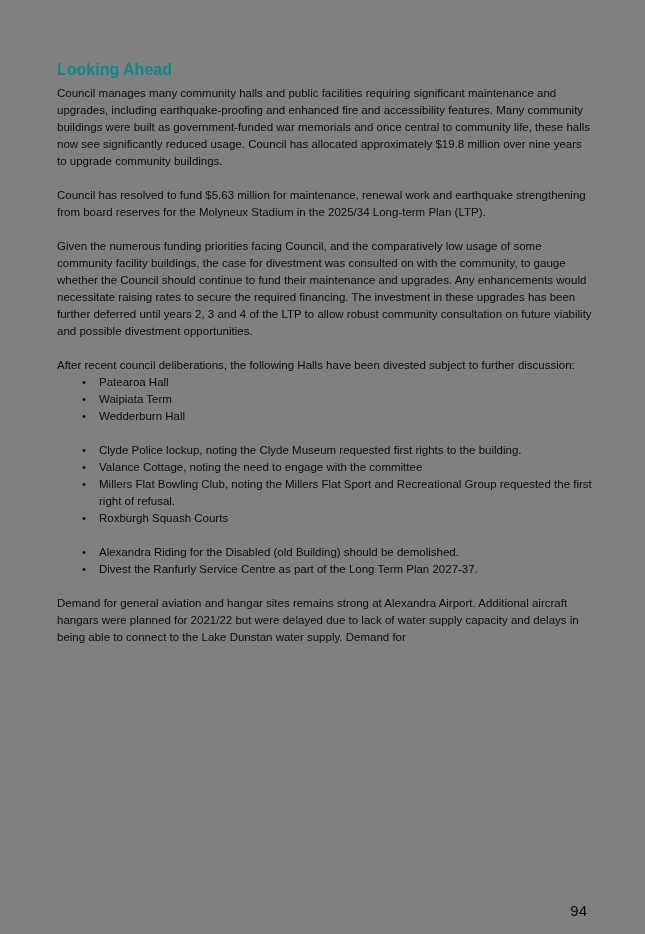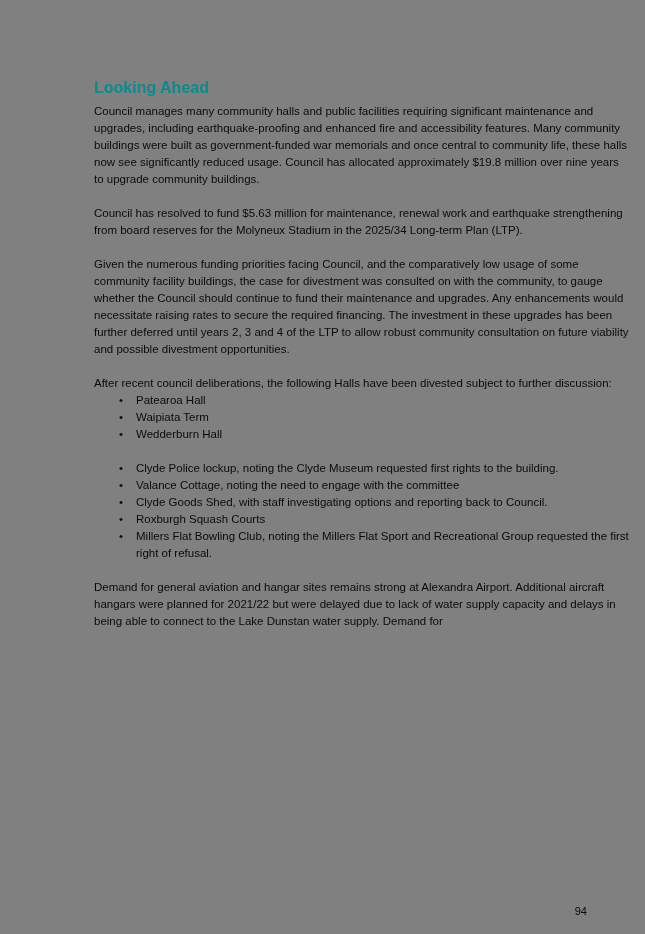--- a/index.html
+++ b/index.html
@@ -11,25 +11,24 @@
     height: 934px;
     background: #808080;
     font-family: "Liberation Sans", "DejaVu Sans", sans-serif;
     color: #0a0a0a;
     position: relative;
     overflow: hidden;
   }
   .content {
     position: absolute;
     left: 57px;
-    top: 78px;
+    top: 60px;
     width: 536px;
     font-size: 11.5px;
     line-height: 17px;
-    margin-left: 37px;
   }
   .heading {
     font-size: 16px;
     line-height: 19px;
     font-weight: bold;
     color: #0d8a8c;
     margin: 0 0 6px 0;
   }
   .para {
     margin: 0 0 17px 0;
@@ -49,21 +48,21 @@
   .bullet-item::before {
     content: "\2022";
     position: absolute;
     left: 25px;
     top: 0;
   }
   .page-number {
     position: absolute;
     right: 58px;
     bottom: 16px;
-    font-size: 11px;
+    font-size: 15px;
     line-height: 14px;
     color: #0a0a0a;
   }
 </style>
 </head>
 <body>
 
 <div class="content">
 
   <h1 class="heading">Looking Ahead</h1>
@@ -78,23 +77,26 @@
   <p class="para intro">After recent council deliberations, the following Halls have been divested subject to further discussion:</p>
   <ul class="bullet-list">
     <li class="bullet-item">Patearoa Hall</li>
     <li class="bullet-item">Waipiata Term</li>
     <li class="bullet-item">Wedderburn Hall</li>
   </ul>
 
   <ul class="bullet-list">
     <li class="bullet-item">Clyde Police lockup, noting the Clyde Museum requested first rights to the building.</li>
     <li class="bullet-item">Valance Cottage, noting the need to engage with the committee</li>
-    <li class="bullet-item">Clyde Goods Shed, with staff investigating options and reporting back to Council.</li>
+    <li class="bullet-item">Millers Flat Bowling Club, noting the Millers Flat Sport and Recreational Group requested the first right of refusal.</li>
     <li class="bullet-item">Roxburgh Squash Courts</li>
-    <li class="bullet-item">Millers Flat Bowling Club, noting the Millers Flat Sport and Recreational Group requested the first right of refusal.</li>
   </ul>
 
+  <ul class="bullet-list">
+    <li class="bullet-item">Alexandra Riding for the Disabled (old Building) should be demolished.</li>
+    <li class="bullet-item">Divest the Ranfurly Service Centre as part of the Long Term Plan 2027-37.</li>
+  </ul>
 
   <p class="para">Demand for general aviation and hangar sites remains strong at Alexandra Airport. Additional aircraft hangars were planned for 2021/22 but were delayed due to lack of water supply capacity and delays in being able to connect to the Lake Dunstan water supply. Demand for</p>
 
 </div>
 
 <div class="page-number">94</div>
 
 </body></html>

